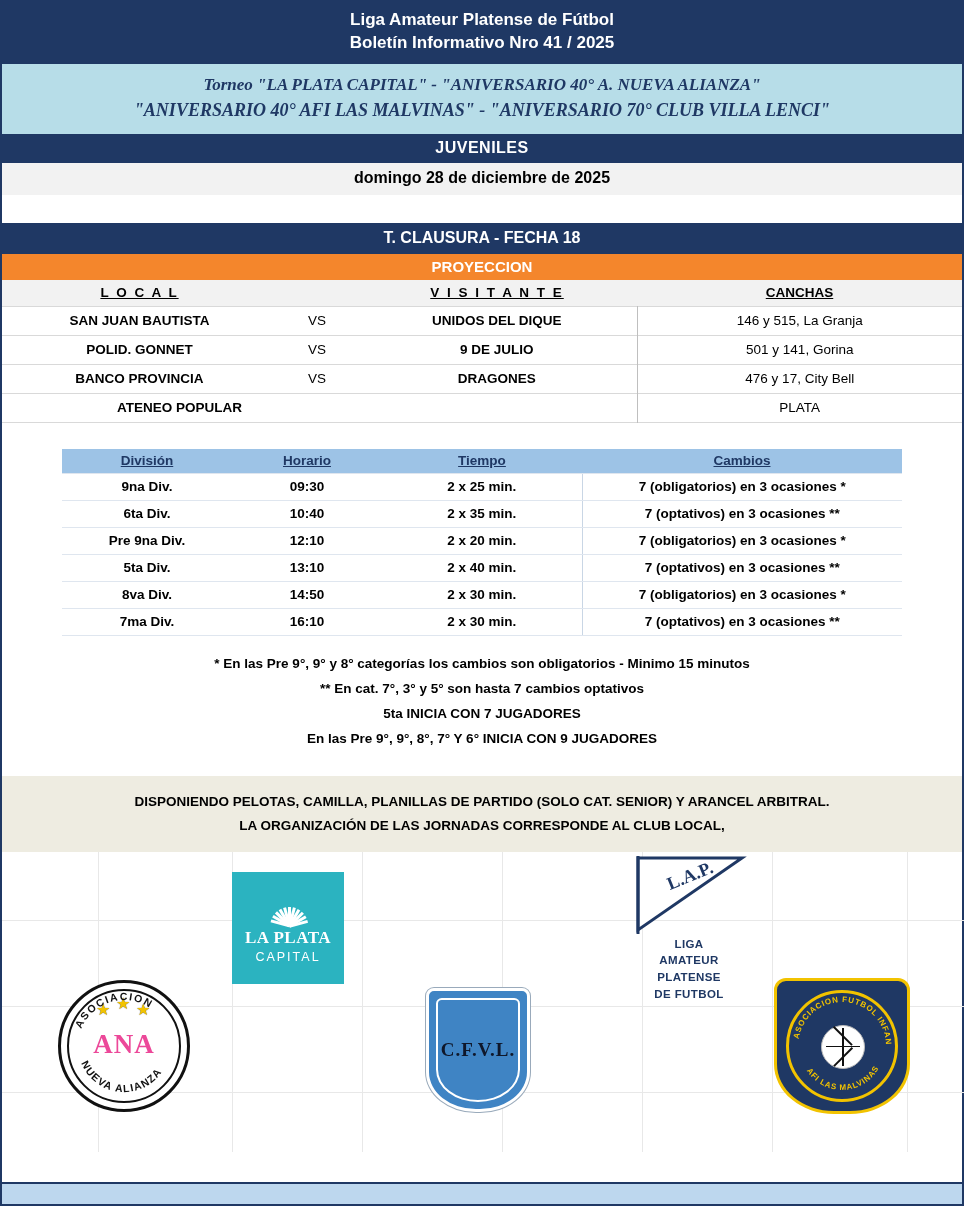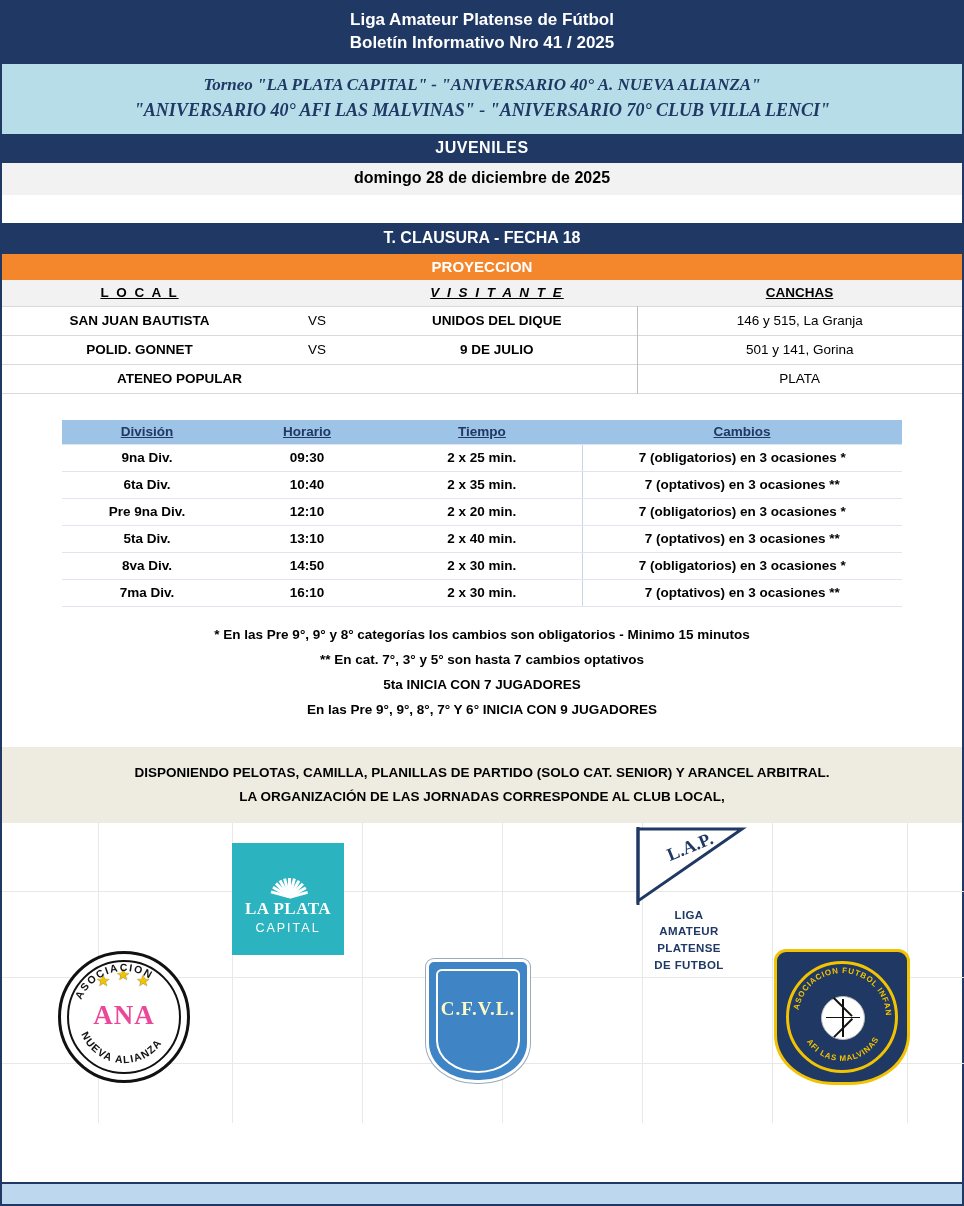--- a/index.html
+++ b/index.html
@@ -100,21 +100,21 @@
   .fixtures thead th {
     background: #f2f2f2;
     font-weight: bold;
     font-size: 13.5px;
     padding: 5px 0 6px 0;
   }
   .fixtures thead th span { text-decoration: underline; letter-spacing: 2px; }
   .fixtures thead th.cancha-h span { letter-spacing: 0px; }
   .col-local { width: 275px; }
   .col-vs { width: 80px; }
-  .col-visit { width: 280px; font-style: italic; }
+  .col-visit { width: 280px; }
   .col-cancha { width: 325px; }
   .fixtures td.local, .fixtures td.visit { font-weight: bold; }
   .fixtures td.vs { font-weight: normal; }
   .fixtures td.cancha { font-weight: normal; border-left: 1px solid #bfbfbf; }
   .fixtures tbody tr { border-bottom: 1px solid #d9d9d9; }
   .fixtures tbody tr:first-child { border-top: 1px solid #d9d9d9; }
   .libre-row td.libreteam {
     font-weight: bold;
     text-align: center;
   }
@@ -286,23 +286,23 @@
     box-shadow: 0 0 0 1px #9ab;
   }
   .logo-cfvl .inner {
     position: absolute;
     inset: 7px;
     border: 2px solid #ffffff;
     border-radius: 6px 6px 44px 44px / 6px 6px 34px 34px;
   }
   .logo-cfvl .txt {
     position: absolute;
-    left: 0; right: 0; top: 36px;
-    text-align: center;
-    color: #fef9c3;
+    left: 0; right: 0; top: 48px;
+    text-align: center;
+    color: #0f172a;
     font-family: "Liberation Serif", serif;
     font-weight: bold;
     font-size: 19px;
     letter-spacing: 1px;
   }
 
   .logo-afi {
     position: absolute;
     left: 772px;
     top: 126px;
@@ -381,20 +381,26 @@
         <td class="vs">VS</td>
         <td class="visit">UNIDOS DEL DIQUE</td>
         <td class="cancha">146 y 515, La Granja</td>
       </tr>
       <tr>
         <td class="local">POLID. GONNET</td>
         <td class="vs">VS</td>
         <td class="visit">9 DE  JULIO</td>
         <td class="cancha">501 y 141, Gorina</td>
       </tr>
+      <tr>
+        <td class="local">BANCO PROVINCIA</td>
+        <td class="vs">VS</td>
+        <td class="visit">DRAGONES</td>
+        <td class="cancha">476 y 17,  City Bell</td>
+      </tr>
       <tr class="libre-row">
         <td class="libreteam" colspan="2">ATENEO POPULAR</td>
         <td></td>
         <td class="cancha">PLATA</td>
       </tr>
     </tbody>
   </table>
 
   <div class="gap-white"></div>
 

